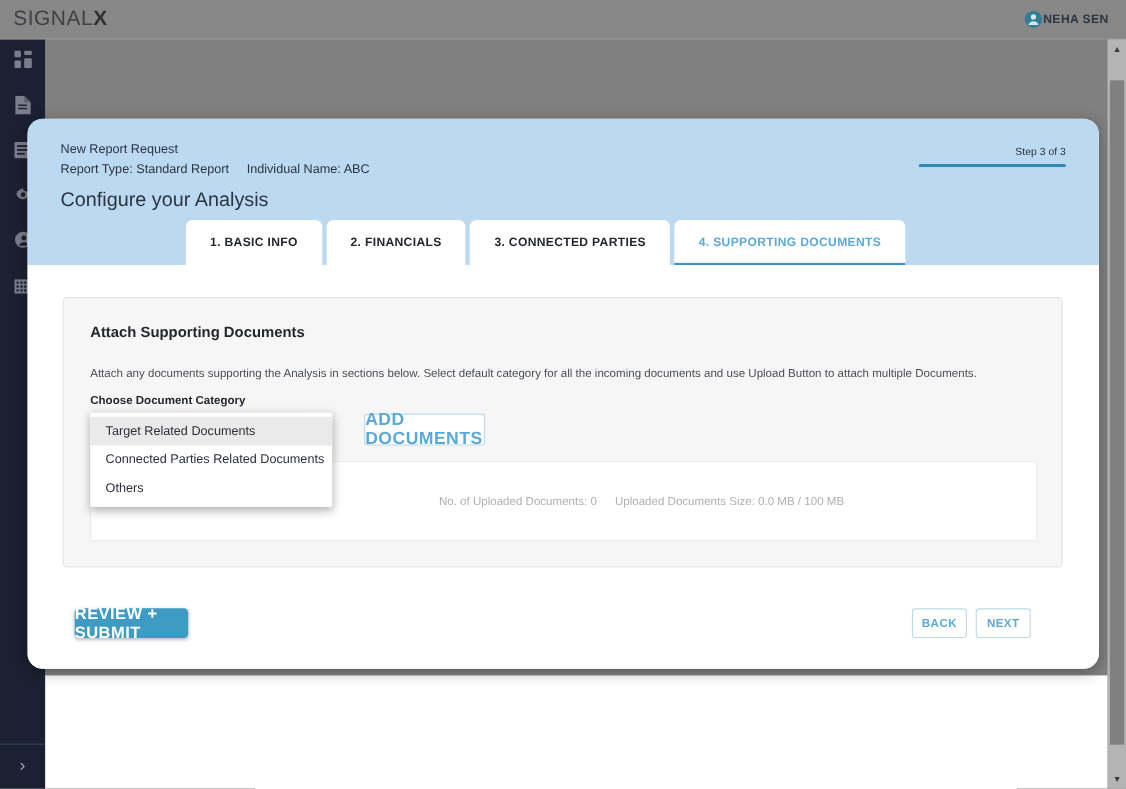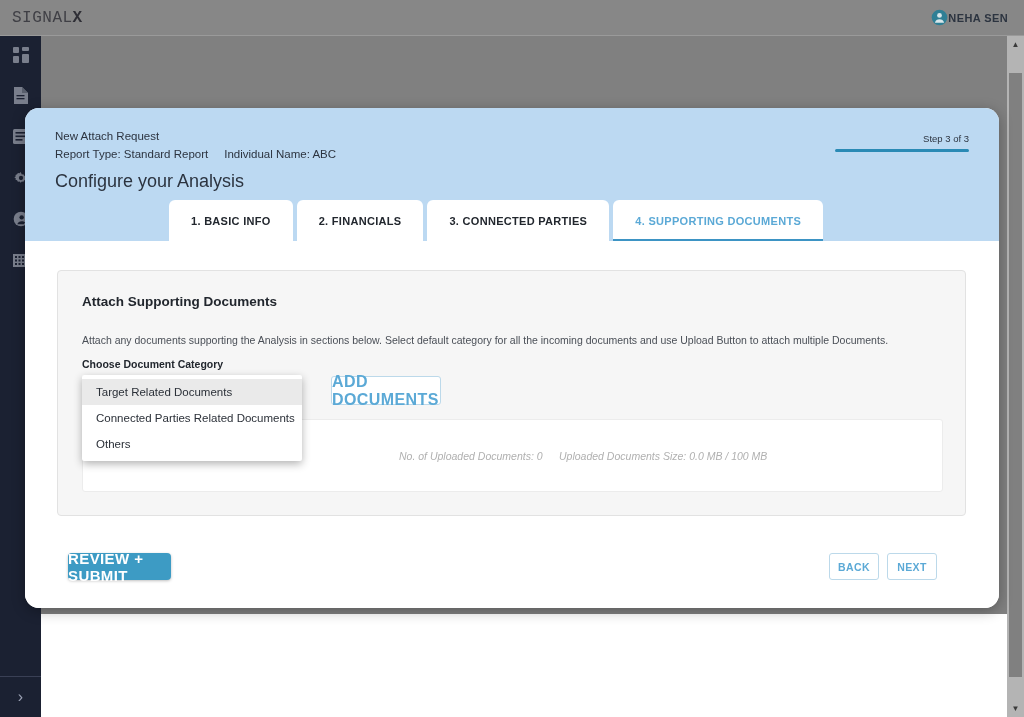--- a/index.html
+++ b/index.html
@@ -12,22 +12,22 @@
   #root { position: relative; width: 1024px; height: 717px; }
 
   
   .topbar {
     position: absolute; top: 0; left: 0; width: 1024px; height: 36px;
     background: #878787;
     border-bottom: 1px solid #9a9a9a;
     display: flex; align-items: center; justify-content: space-between;
   }
   .logo {
-    margin-left: 12px; font-size: 16px; letter-spacing: .5px;
-    color: #3f3f45; font-weight: 400; font-family: Liberation Mono, monospace;
+    margin-left: 12px; font-size: 19px; letter-spacing: .5px;
+    color: #3f3f45; font-weight: 400;
   }
   .logo .x { font-weight: 700; color: #2f2f36; }
   .user-area { display: flex; align-items: center; gap: 0; margin-right: 16px; }
   .avatar-ic { width: 17px; height: 17px; display:block; }
   .user-name { font-size: 11px; font-weight: 700; color: #2c3440; letter-spacing: .4px; }
 
   
   .sidebar {
     position: absolute; top: 36px; left: 0; width: 41px; height: 681px;
     background: #1b2132;
@@ -145,21 +145,21 @@
     display: flex; align-items: center; justify-content: center;
     font-size: 16px; font-weight: 700; letter-spacing: .4px; color: #5ba9d6;
   }
 
   .upload-area {
     position: absolute; left: 24px; top: 148px; width: 861px; height: 73px;
     background: #fff; border: 1px solid #ececec; border-radius: 3px;
     display: flex; align-items: center;
   }
   .ua-stat {
-    font-size: 10.5px; color: #b0b0b0; font-style: italic;
+    font-size: 10.5px; color: #b0b0b0;
   }
   .ua-s1 { position: absolute; left: 316px; }
   .ua-s2 { position: absolute; left: 476px; }
 
   
   .btn-primary {
     position: absolute; left: 43px; top: 312px; width: 103px; height: 27px;
     background: #3d9bc4; border-radius: 4px; color: #fff;
     display: flex; align-items: center; justify-content: center;
     font-size: 15px; font-weight: 700; letter-spacing: .4px;
@@ -282,21 +282,21 @@
     </div>
     <div class="sb-btn sb-down">
       <span>▼</span>
     </div>
   </div>
 
   <div class="modal">
 
     <div class="modal-head">
       <div class="mh-lines">
-        <div class="mh-sub1">New Attach Request</div>
+        <div class="mh-sub1">New Report Request</div>
         <div class="mh-sub2">
           <span>Report Type: Standard Report</span>
           <span>Individual Name: ABC</span>
         </div>
         <div class="mh-title">Configure your Analysis</div>
       </div>
 
       <div class="step-wrap">
         <div class="step-label">Step 3 of 3</div>
         <div class="step-bar">

